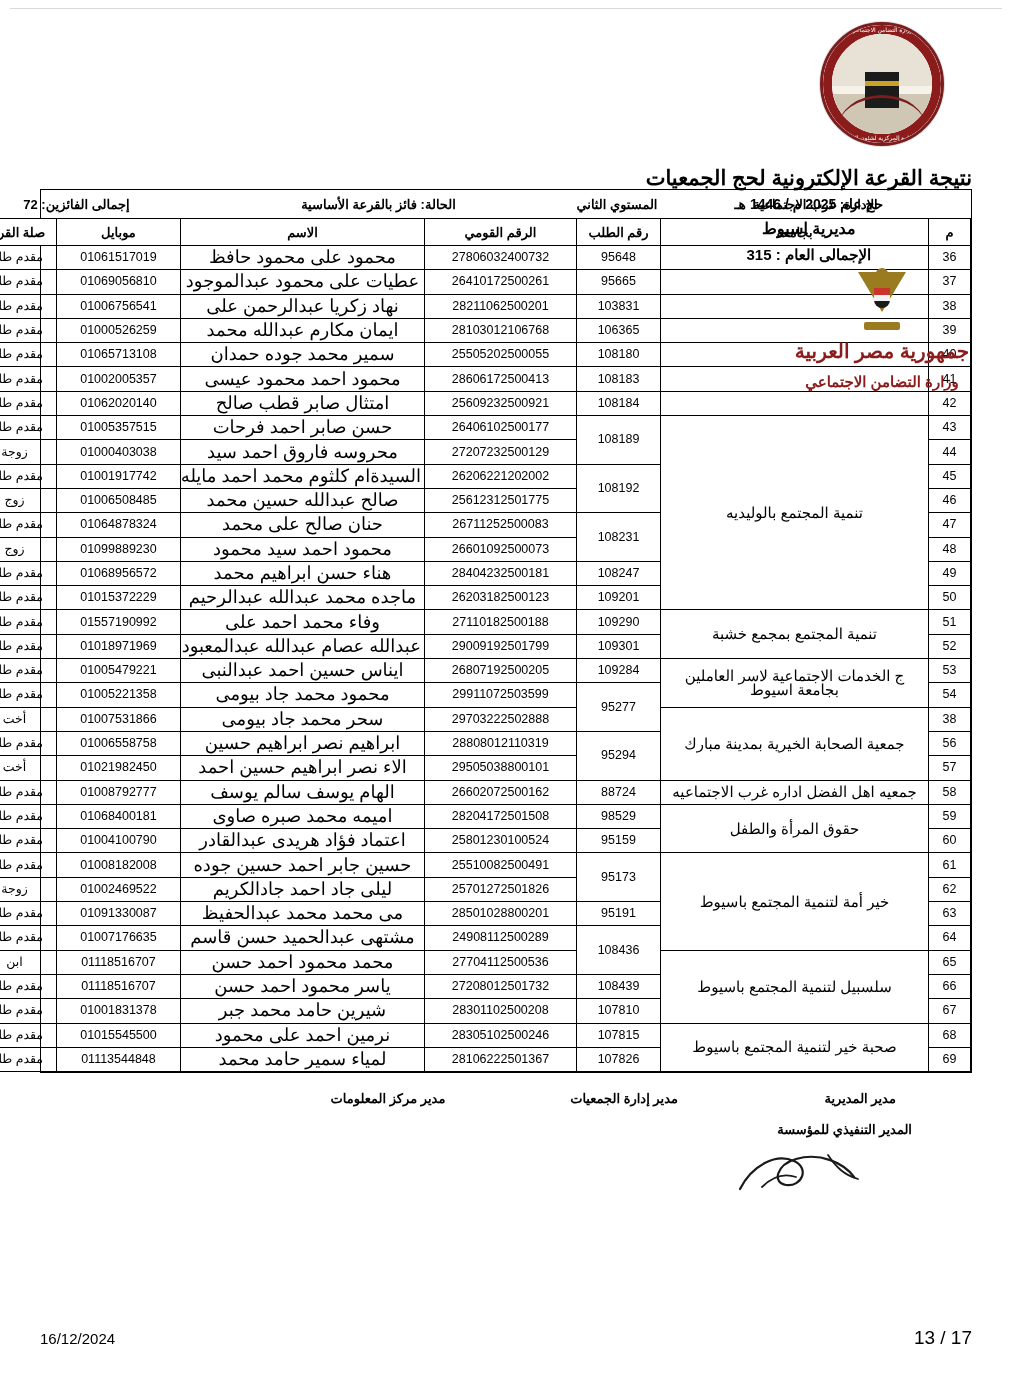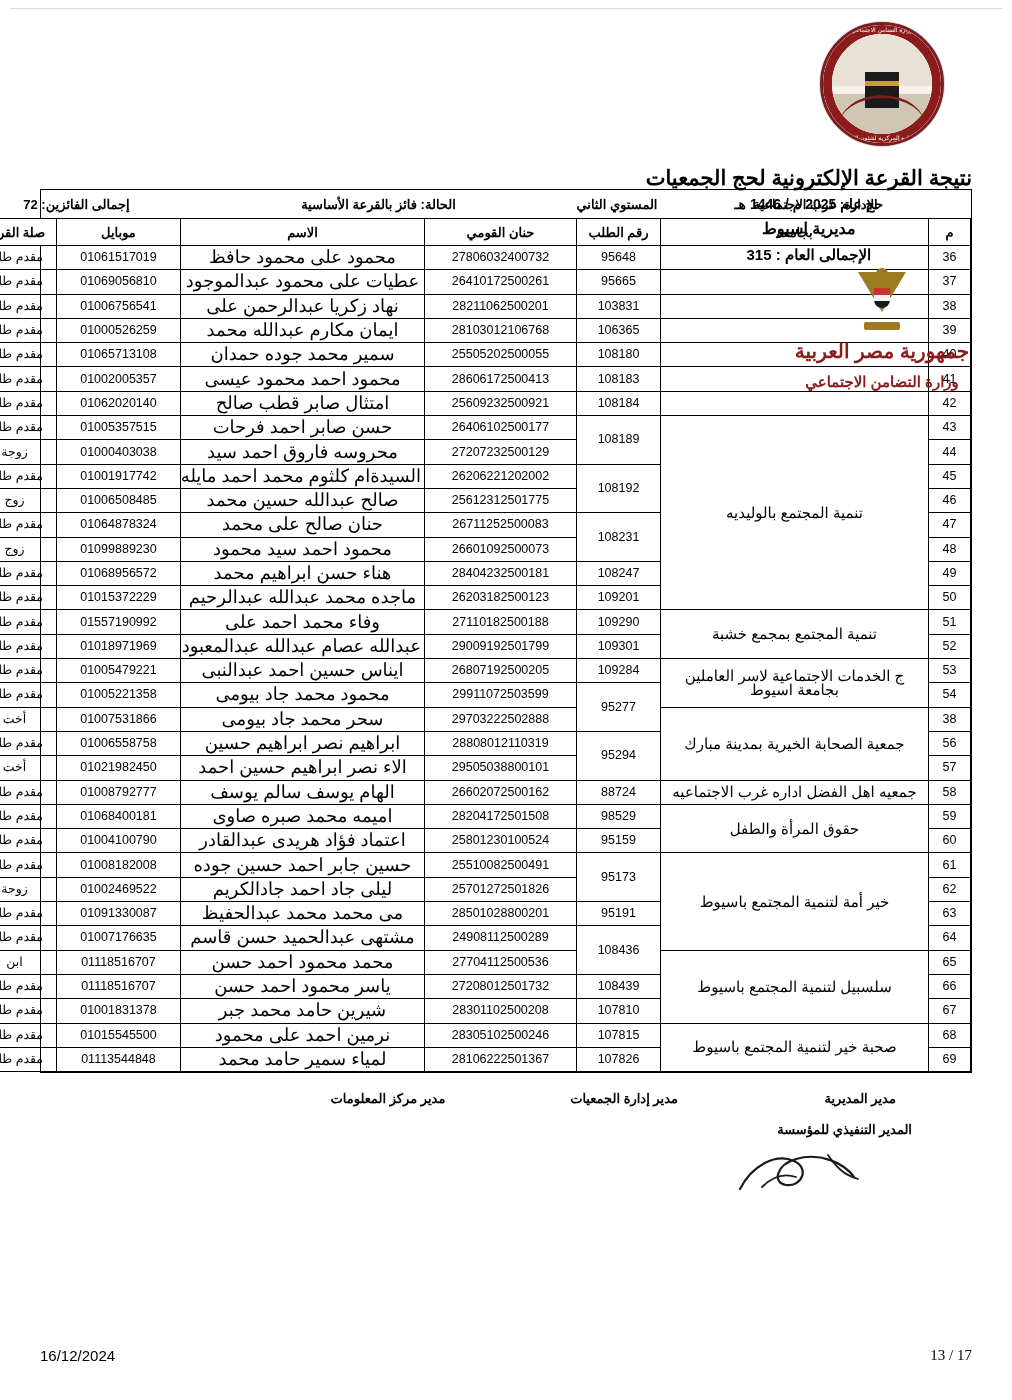--- a/index.html
+++ b/index.html
@@ -293,32 +293,32 @@
   .signature-mark {
     margin-top: 6px;
     margin-right: 90px;
     width: 150px;
     height: 60px;
     position: relative;
   }
   .signature-mark svg { display:block; }
   .page-footer {
     position: absolute;
-    bottom: 36px;
+    bottom: 51px;
     left: 40px;
     right: 40px;
     display: flex;
     flex-direction: row-reverse;
     justify-content: space-between;
     align-items: center;
     font-size: 14px;
     direction: rtl;
     margin-top: 41px;
   }
-  .page-num { direction: ltr; font-size: 15px; font-family: Liberation Serif, serif; }
+  .page-num { direction: ltr; font-size: 19px; }
   .doc-date { direction: ltr; font-size: 15px; }
 </style>
 </head>
 <body>
 
 <div class="page">
 
   <div class="top-border"></div>
 
   <div class="header">
@@ -374,21 +374,21 @@
         <tr class="meta-row">
           <td colspan="2">الإدارة:  غرب الاجتماعية</td>
           <td colspan="1">المستوي الثاني</td>
           <td colspan="2">الحالة:  فائز بالقرعة الأساسية</td>
           <td colspan="2">إجمالى الفائزين: 72</td>
         </tr>
         <tr>
           <th>م</th>
           <th>بجامعة</th>
           <th>رقم الطلب</th>
-          <th>حنان القومي</th>
+          <th>الرقم القومي</th>
           <th>الاسم</th>
           <th>موبايل</th>
           <th>صلة القرابه</th>
         </tr>
       </thead>
       <tbody id="tbody">
           <tr>
             <td>36</td>
             <td class="assoc"></td>
             <td class="req">95648</td>

